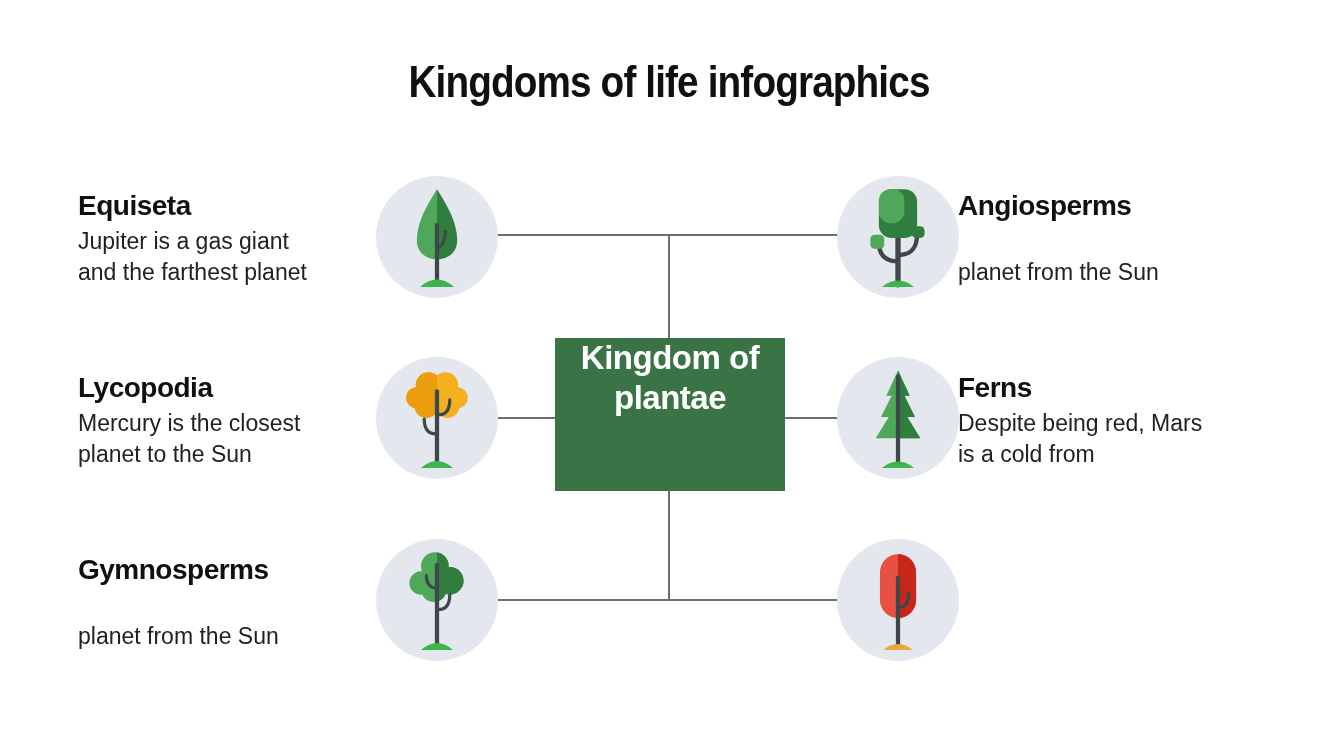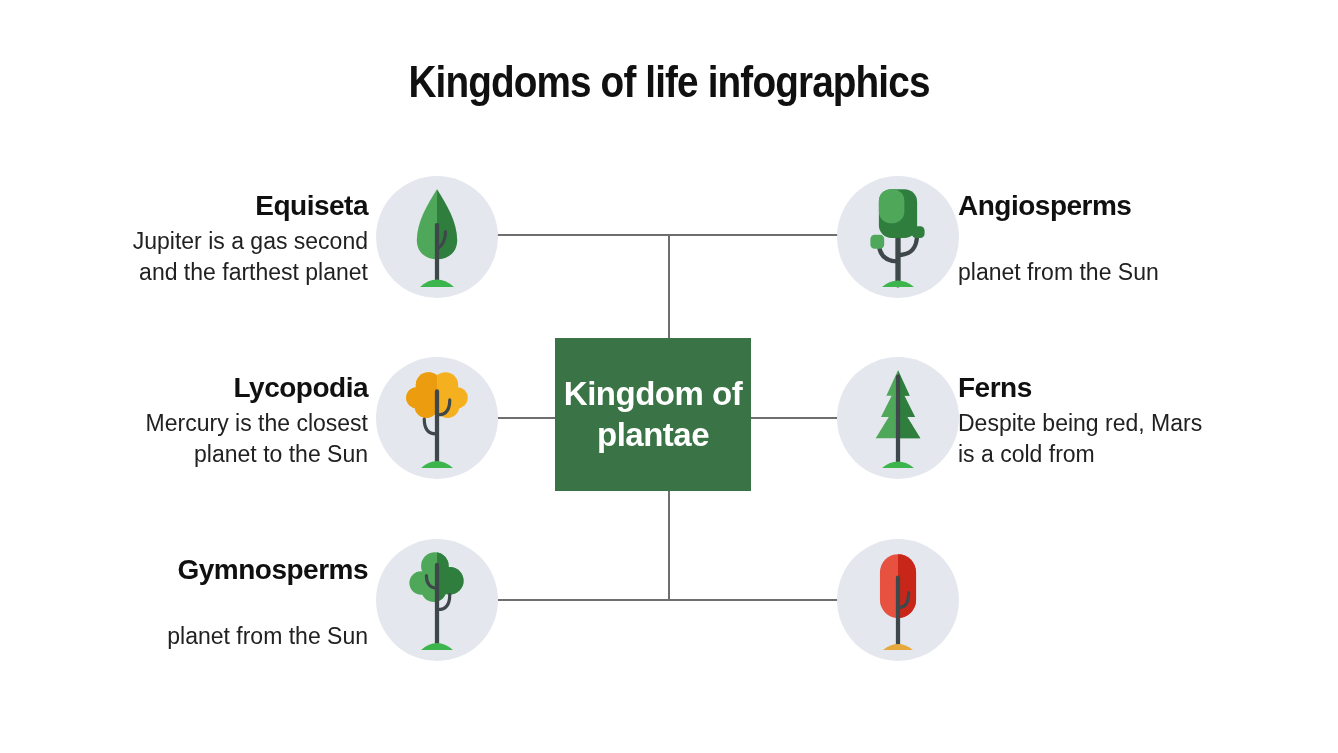--- a/index.html
+++ b/index.html
@@ -20,36 +20,36 @@
     color:var(--title_black); transform:scaleX(0.86); transform-origin:50% 50%;
   }
   .line{ position:absolute; background:var(--connector_gray); }
   .l-top-h{ left:437px; top:234px; width:461px; height:2px; }
   .l-top-v{ left:668px; top:234px; width:2px;  height:106px; }
   .l-mid-l{ left:437px; top:417px; width:200px; height:2px; }
   .l-mid-r{ left:700px; top:417px; width:198px; height:2px; }
   .l-bot-v{ left:668px; top:489px; width:2px;  height:112px; }
   .l-bot-h{ left:437px; top:599px; width:461px; height:2px; }
   .center-box{
-    position:absolute; left:555px; top:338px; width:196px; height:153px;
-    background:var(--box_green); display:flex; align-items:center; justify-content:center;
+    position:absolute; left:555px; top:338px; width:230px; height:153px;
+    background:var(--box_green); display:flex; justify-content:center;
   }
   .center-box span{
     display:block; width:196px; color:var(--white); font-size:33px; font-weight:700;
     line-height:1.22; text-align:center; letter-spacing:-0.5px;
   }
   .node{
     position:absolute; width:122px; height:122px; border-radius:50%;
     background:var(--circle_bg); display:flex; align-items:flex-end; justify-content:center;
   }
   .n-l{ left:376px; } .n-r{ left:837px; }
   .r1{ top:176px; } .r2{ top:357px; } .r3{ top:539px; }
   .tree{ display:block; margin-bottom:9px; }
   .info{ position:absolute; width:300px; }
-  .info.left{ left:68px; text-align:right; }
+  .info.left{ left:78px; text-align:left; }
   .info.right{ left:958px; text-align:left; }
   .info.row1{ top:190px; } .info.row2{ top:372px; } .info.row3{ top:554px; }
   .info h2{
     margin:0 0 4px 0; font-size:28px; font-weight:700; letter-spacing:-0.5px;
     color:var(--title_black);
   }
   .info p{ margin:0; font-size:23px; line-height:31px; color:var(--text_dark); }
 </style>
 </head>
 <body>
@@ -179,21 +179,21 @@
           <use href="#moBlob" fill="var(--red_dark)"></use>
         </g>
       <path d="M32 26 L32 92" stroke="var(--trunk_dark)" stroke-width="4" stroke-linecap="round"></path>
       <path d="M42 40 C42 50 39 54 33 54" stroke="var(--trunk_dark)" stroke-width="3" fill="none" stroke-linecap="round"></path>
       <path d="M18 94 Q32 83 46 94 Z" fill="var(--mound_amber)"></path>
     </svg>
   </div>
 
   <div class="info left row1">
     <h2>Equiseta</h2>
-    <p><span>Jupiter is a gas second</span><br><span>and the farthest planet</span></p>
+    <p><span>Jupiter is a gas giant</span><br><span>and the farthest planet</span></p>
   </div>
 
   <div class="info left row2">
     <h2>Lycopodia</h2>
     <p><span>Mercury is the closest</span><br><span>planet to the Sun</span></p>
   </div>
 
   <div class="info left row3">
     <h2>Gymnosperms</h2>
     <p><br><span>planet from the Sun</span></p>

